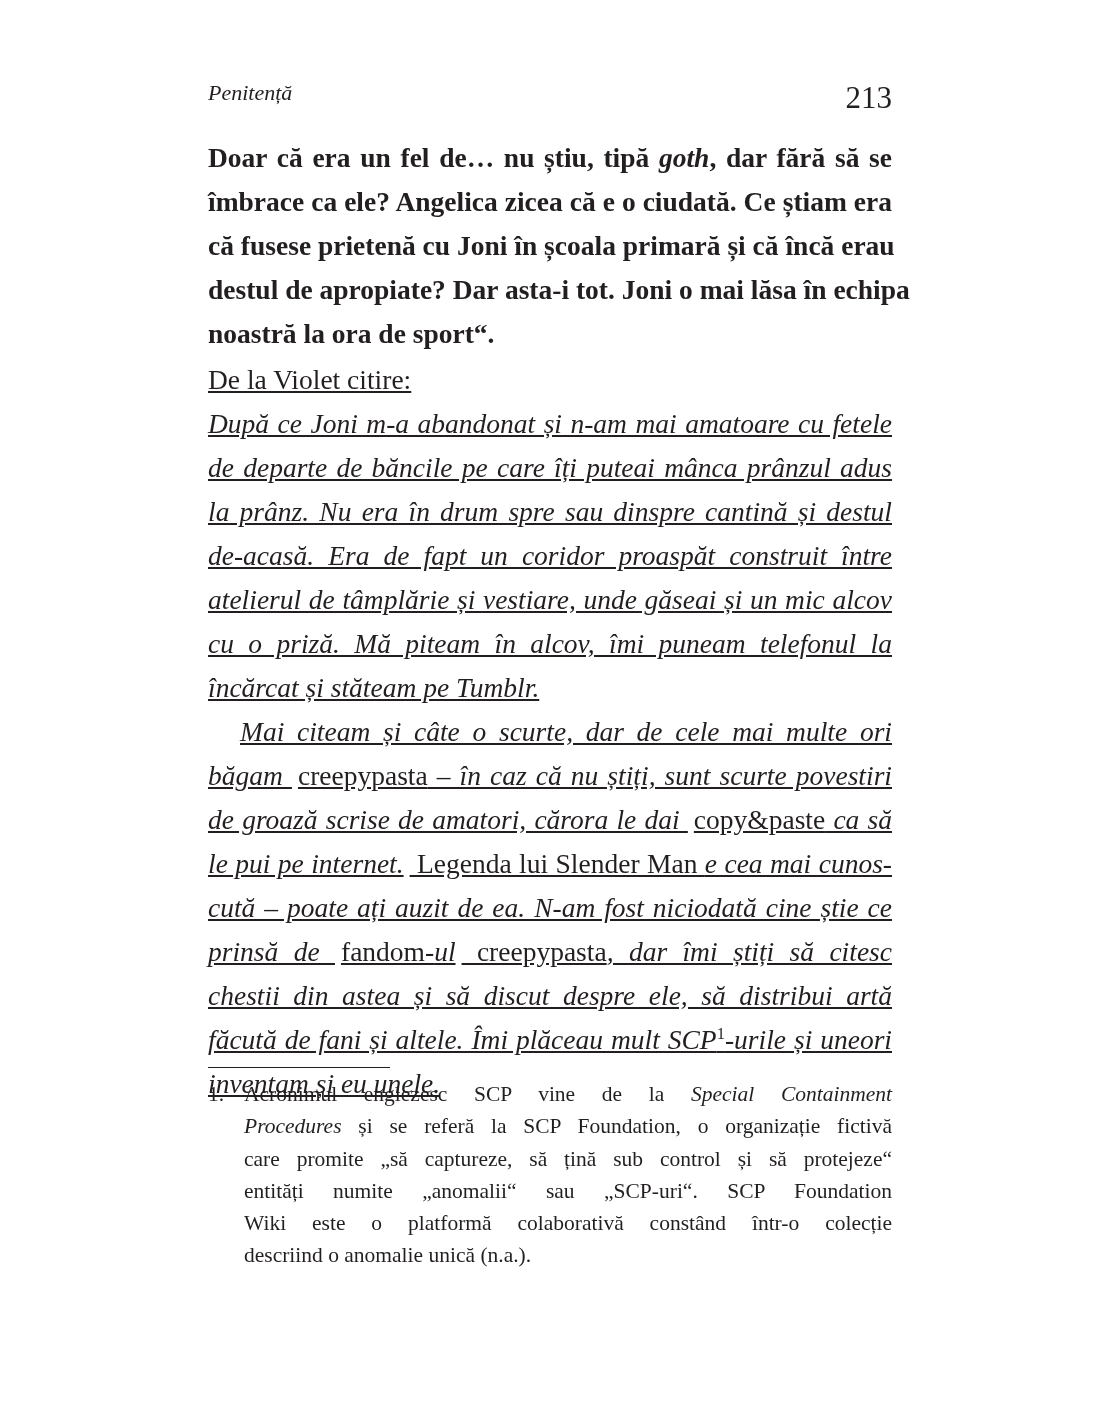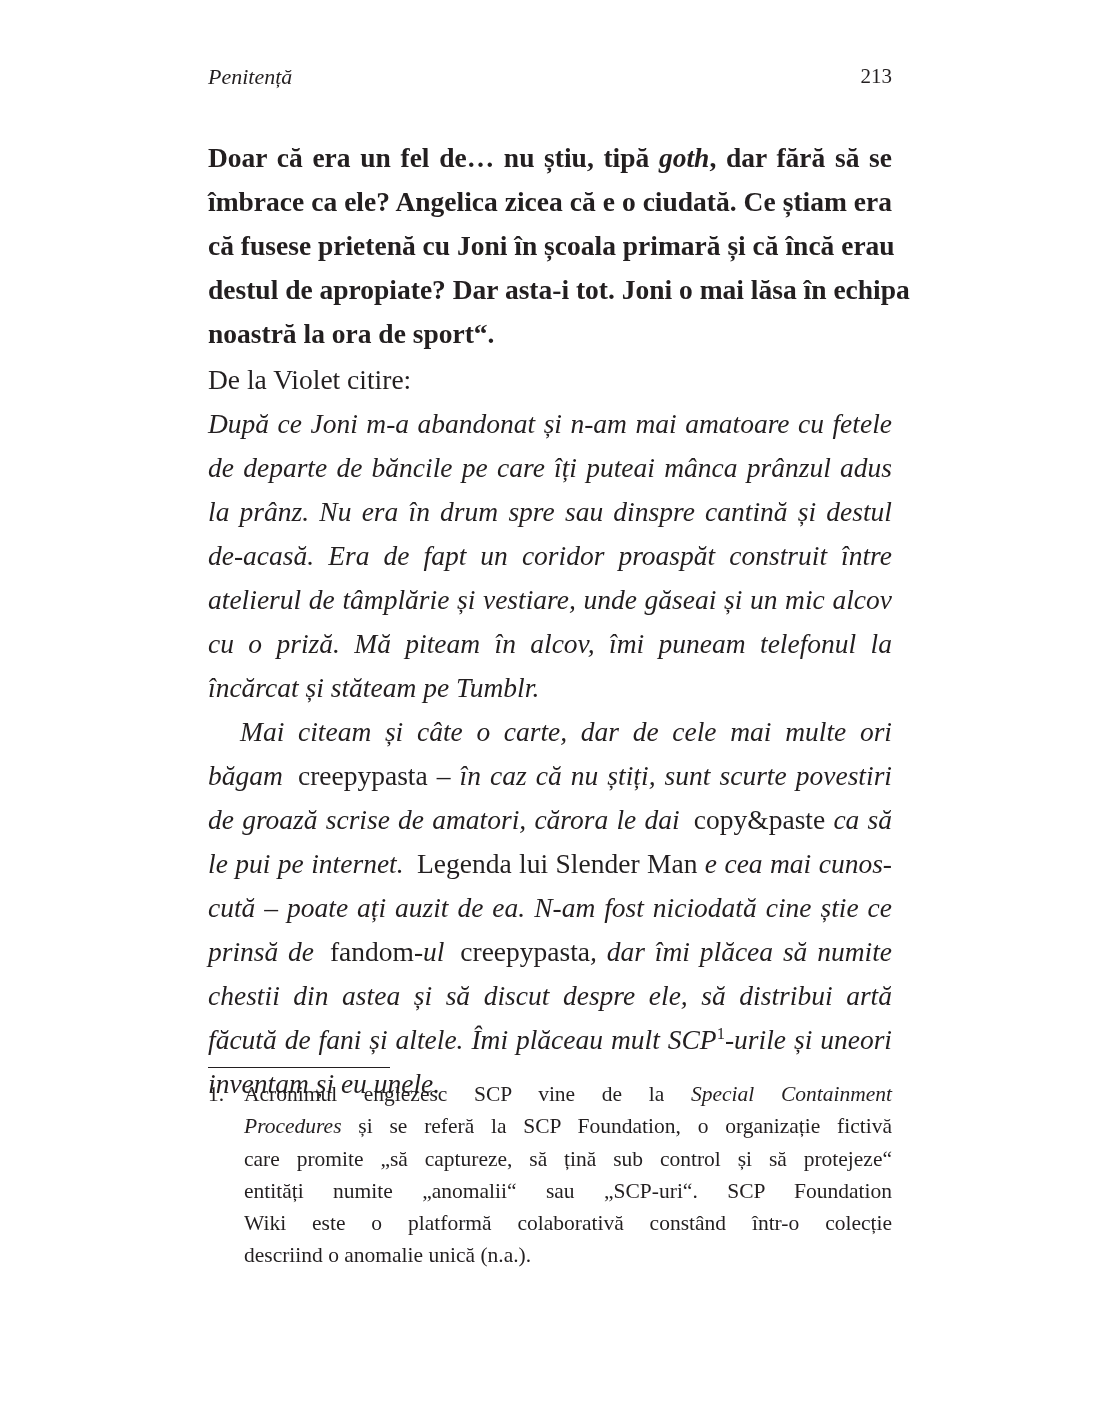--- a/index.html
+++ b/index.html
@@ -1,29 +1,29 @@
 <!DOCTYPE html>
 <html><head>
 <meta charset="utf-8">
 <style>
   html, body { margin: 0; padding: 0; background: #ffffff; }
   body { width: 1100px; height: 1422px; position: relative; overflow: hidden; color: #231f20; }
   .page { position: absolute; left: 208px; top: 0; width: 684px; font-family: "Liberation Serif", "DejaVu Serif", serif; }
-  .running-head { position: absolute; top: 64px; left: 0; width: 684px; height: 32px; font-size: 22px; }
+  .running-head { position: absolute; top: 80px; left: 0; width: 684px; height: 32px; font-size: 22px; }
   .running-head .title { position: absolute; left: 0; top: 0; font-style: italic; }
-  .running-head .folio { position: absolute; right: 0; top: 0; font-size: 21px; }
+  .running-head .folio { position: absolute; right: 0; top: 0; font-size: 31px; }
   .body-text { position: absolute; left: 0; width: 684px; font-size: 27.5px; line-height: 44px; text-align: justify; }
   .line { display: block; white-space: nowrap; text-align: justify; text-align-last: justify; height: 44px; }
   .line.last { text-align-last: left; }
   .it { font-style: italic; }
   .rm { font-style: normal; margin-left: 6px; }
   .indent { padding-left: 32px; }
   sup { font-size: 60%; line-height: 0; vertical-align: super; font-style: normal; }
   .p1 { top: 136px; font-weight: bold; }
-  .p2 { top: 358px; }
+  .p2 { top: 358px; text-decoration: underline; }
   .rule { position: absolute; top: 1067px; left: 0; width: 182px; height: 0; border-top: 1px solid #231f20; }
   .footnote { position: absolute; top: 1078px; left: 0; width: 684px; font-size: 21.5px; line-height: 32.3px; }
   .footnote .num { position: absolute; left: 0; top: 0; }
   .footnote .fn-body { position: absolute; left: 36px; width: 648px; }
   .footnote .line { height: 32.3px; }
 </style>
 </head>
 <body>
 
 <div class="page">
@@ -44,26 +44,26 @@
   <div class="body-text p2">
     <span class="line last">De la Violet citire:</span>
     <span class="line it">După ce Joni m-a abandonat și n-am mai amatoare cu fetele</span>
     <span class="line it">de departe de băncile pe care îți puteai mânca prânzul adus</span>
     <span class="line it">la prânz. Nu era în drum spre sau dinspre cantină și destul</span>
     <span class="line it">de-acasă. Era de fapt un coridor proaspăt construit între</span>
     <span class="line it">atelierul de tâmplărie și vestiare, unde găseai și un mic alcov</span>
     <span class="line it">cu o priză. Mă piteam în alcov, îmi puneam telefonul la</span>
     <span class="line it last">încărcat și stăteam pe Tumblr.</span>
 
-    <span class="line it indent">Mai citeam și câte o carte, dar de cele mai multe ori</span>
+    <span class="line it indent">Mai citeam și câte o scurte, dar de cele mai multe ori</span>
     <span class="line it"><span>băgam </span><span class="rm">creepypasta</span><span> – în caz că nu știți, sunt scurte povestiri</span></span>
     <span class="line it"><span>de groază scrise de amatori, cărora le dai </span><span class="rm">copy&amp;paste</span><span> ca să</span></span>
     <span class="line it"><span>le pui pe internet.</span><span class="rm"> Legenda lui Slender Man </span><span>e cea mai cunos-</span></span>
     <span class="line it">cută – poate ați auzit de ea. N-am fost niciodată cine știe ce</span>
-    <span class="line it"><span>prinsă de </span><span class="rm">fandom-</span><span>ul</span><span class="rm"> creepypasta</span><span>, dar îmi plăcea să numite</span></span>
+    <span class="line it"><span>prinsă de </span><span class="rm">fandom-</span><span>ul</span><span class="rm"> creepypasta</span><span>, dar îmi știți să citesc</span></span>
     <span class="line it">chestii din astea și să discut despre ele, să distribui artă</span>
     <span class="line it"><span>făcută de fani și altele. Îmi plăceau mult SCP</span><sup>1</sup><span>-urile și uneori</span></span>
     <span class="line it last">inventam și eu unele.</span>
   </div>
 
   <div class="rule"></div>
 
   <div class="footnote">
     <span class="num">1.</span>
     <div class="fn-body">

